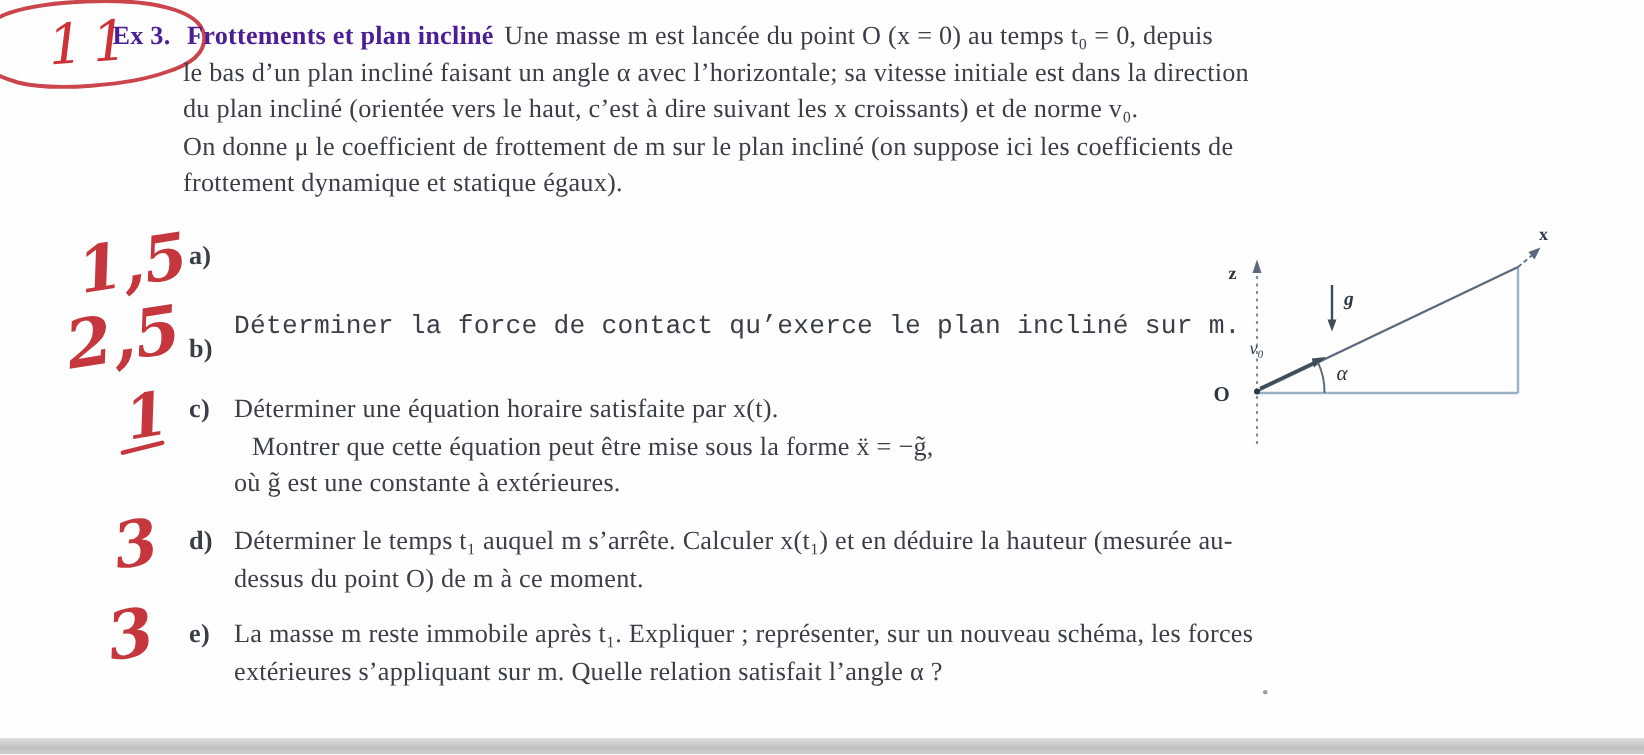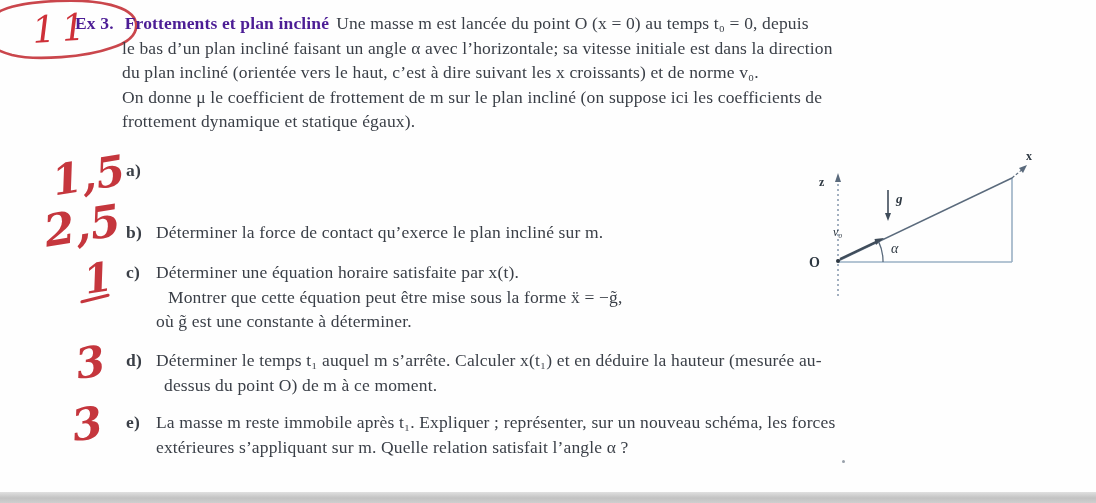--- a/index.html
+++ b/index.html
@@ -54,33 +54,33 @@
   </div>
   <div class="txt" style="left:122px;top:60px;">du plan incliné (orientée vers le haut, c’est à dire suivant les x croissants) et de norme v₀.</div>
   <div class="txt" style="left:122px;top:36px;">le bas d’un plan incliné faisant un angle α avec l’horizontale; sa vitesse initiale est dans la direction</div>
   <div class="txt" style="left:122px;top:85px;">On donne μ le coefficient de frottement de m sur le plan incliné (on suppose ici les coefficients de</div>
   <div class="txt" style="left:122px;top:109px;">frottement dynamique et statique égaux).</div>
 
   <div class="txt qlabel" style="left:126px;top:158px;">a)</div>
   <div class="mark" style="left:52px;top:155px;font-size:42px;">1,5</div>
 
   <div class="txt qlabel" style="left:126px;top:220px;">b)</div>
-  <div class="txt" style="left:156px;top:220px;">Déterminer la force de contact qu’exerce le plan incliné sur m.</div>
+  <div class="txt" style="left:156px;top:206px;font-family:Liberation Mono, monospace;">Déterminer la force de contact qu’exerce le plan incliné sur m.</div>
   <div class="mark" style="left:44px;top:204px;font-size:44px;">2,5</div>
 
   <div class="txt qlabel" style="left:126px;top:260px;">c)</div>
   <div class="txt" style="left:156px;top:260px;">Déterminer une équation horaire satisfaite par x(t).</div>
   <div class="txt" style="left:168px;top:285px;">Montrer que cette équation peut être mise sous la forme ẍ = −g̃,</div>
-  <div class="txt" style="left:156px;top:309px;">où g̃ est une constante à déterminer.</div>
+  <div class="txt" style="left:156px;top:309px;">où g̃ est une constante à extérieures.</div>
   <div class="mark" style="left:84px;top:258px;font-size:40px;">1</div>
   <div class="c-underline"></div>
 
   <div class="txt qlabel" style="left:126px;top:348px;">d)</div>
   <div class="txt" style="left:156px;top:348px;">Déterminer le temps t₁ auquel m s’arrête. Calculer x(t₁) et en déduire la hauteur (mesurée au-</div>
-  <div class="txt" style="left:164px;top:373px;font-family:Liberation Serif, serif;">dessus du point O) de m à ce moment.</div>
+  <div class="txt" style="left:156px;top:373px;font-family:Liberation Serif, serif;">dessus du point O) de m à ce moment.</div>
   <div class="mark" style="left:76px;top:342px;font-size:42px;">3</div>
 
   <div class="txt qlabel" style="left:126px;top:410px;">e)</div>
   <div class="txt" style="left:156px;top:410px;">La masse m reste immobile après t₁. Expliquer ; représenter, sur un nouveau schéma, les forces</div>
   <div class="txt" style="left:156px;top:435px;">extérieures s’appliquant sur m. Quelle relation satisfait l’angle α ?</div>
   <div class="mark" style="left:72px;top:402px;font-size:44px;">3</div>
 
   <svg class="diagram" width="250" height="160" viewBox="0 0 250 160">
 
     <line x1="43" y1="31" x2="43" y2="149" stroke="#7c8fa6" stroke-width="1.4" stroke-dasharray="2,3"></line>

